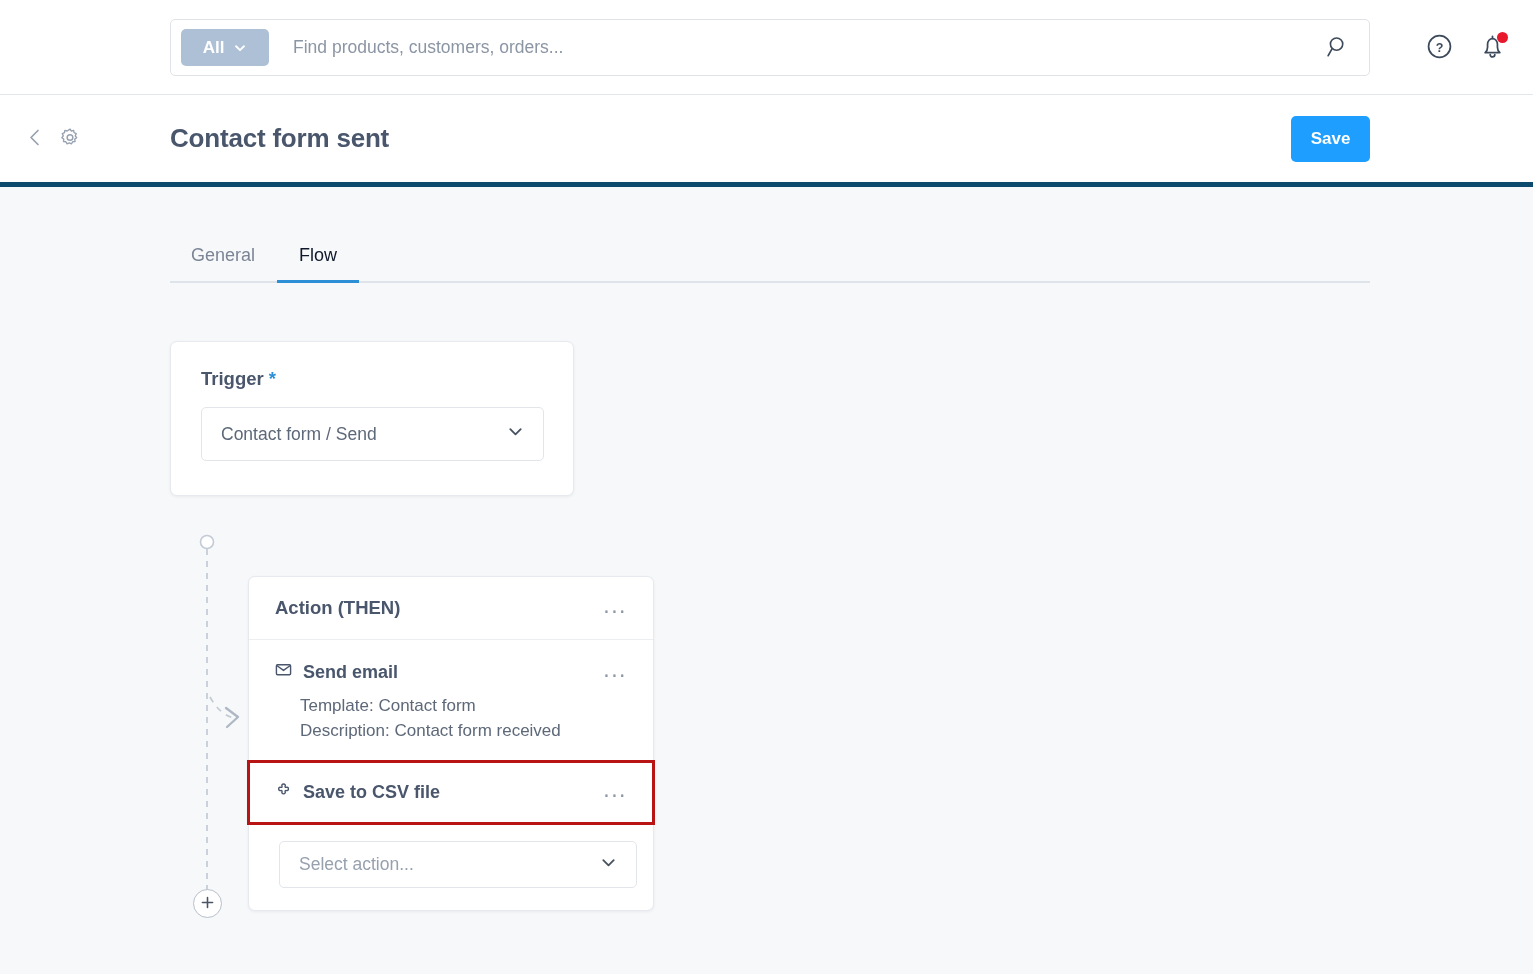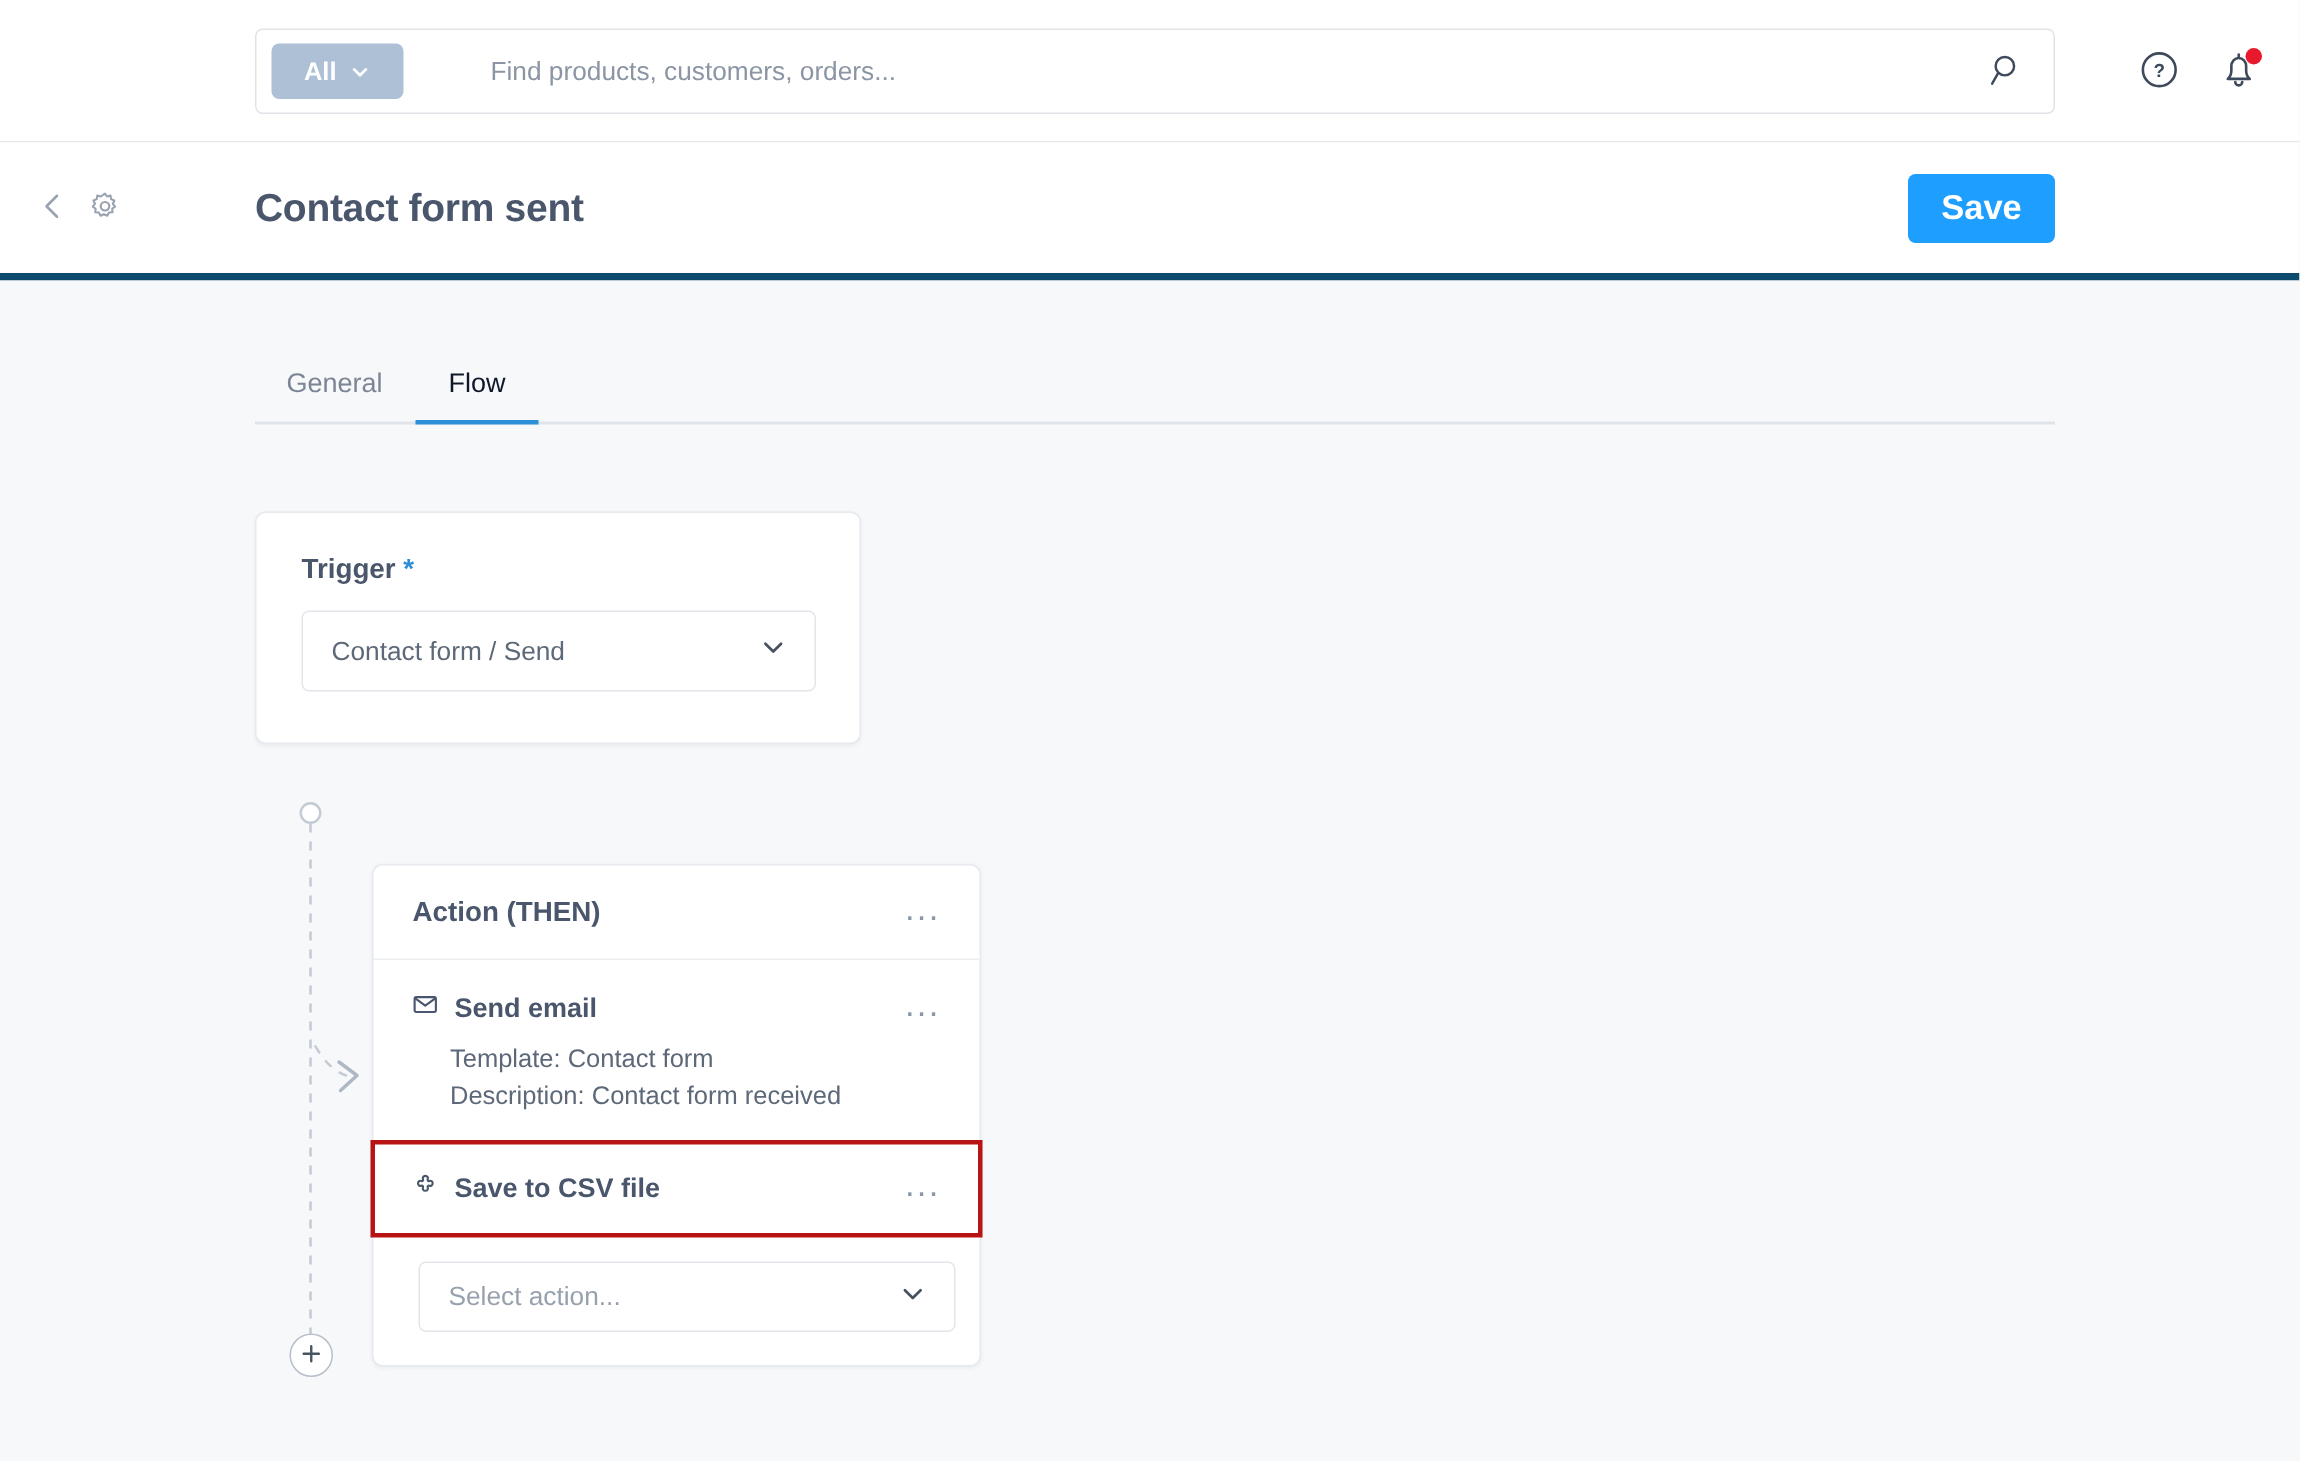--- a/index.html
+++ b/index.html
@@ -23,21 +23,20 @@
   .search-wrap {
     position: absolute;
     left: 170px; top: 19px;
     width: 1200px; height: 57px;
     border: 1px solid #dfe3e8;
     border-radius: 5px;
     background: #fff;
     display: flex;
     align-items: center;
     padding: 0 14px 0 10px;
-    gap: 34px;
   }
   .scope-pill {
     background: #adc0d6;
     border-radius: 5px;
     height: 37px;
     min-width: 88px;
     display: flex;
     align-items: center;
     justify-content: center;
     gap: 9px;
@@ -112,26 +111,26 @@
     position: absolute;
     left: 170px;
     font-size: 26px;
     font-weight: 700;
     color: #49566b;
     letter-spacing: -0.2px;
   }
   .save-btn {
     position: absolute;
     right: 163px;
-    width: 98px; height: 46px;
+    width: 79px; height: 46px;
     background: #1e9eff;
     border: none;
     border-radius: 5px;
     color: #ffffff;
-    font-size: 23px;
+    font-size: 17px;
     font-weight: 700;
     cursor: pointer;
     font-family: "Liberation Sans", sans-serif;
   }
 
   
   .content { position: relative; height: 787px; background: #f7f8fa; }
 
   .tabs {
     position: absolute;

